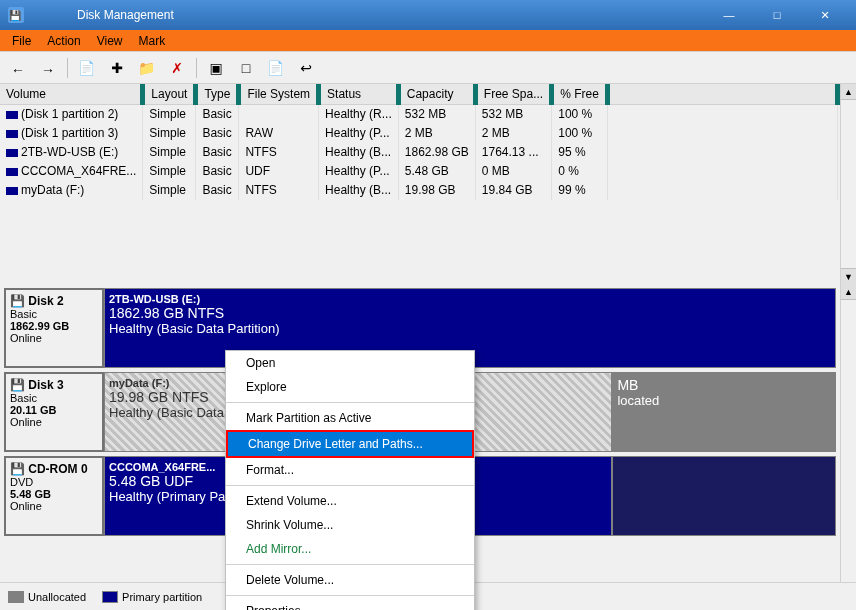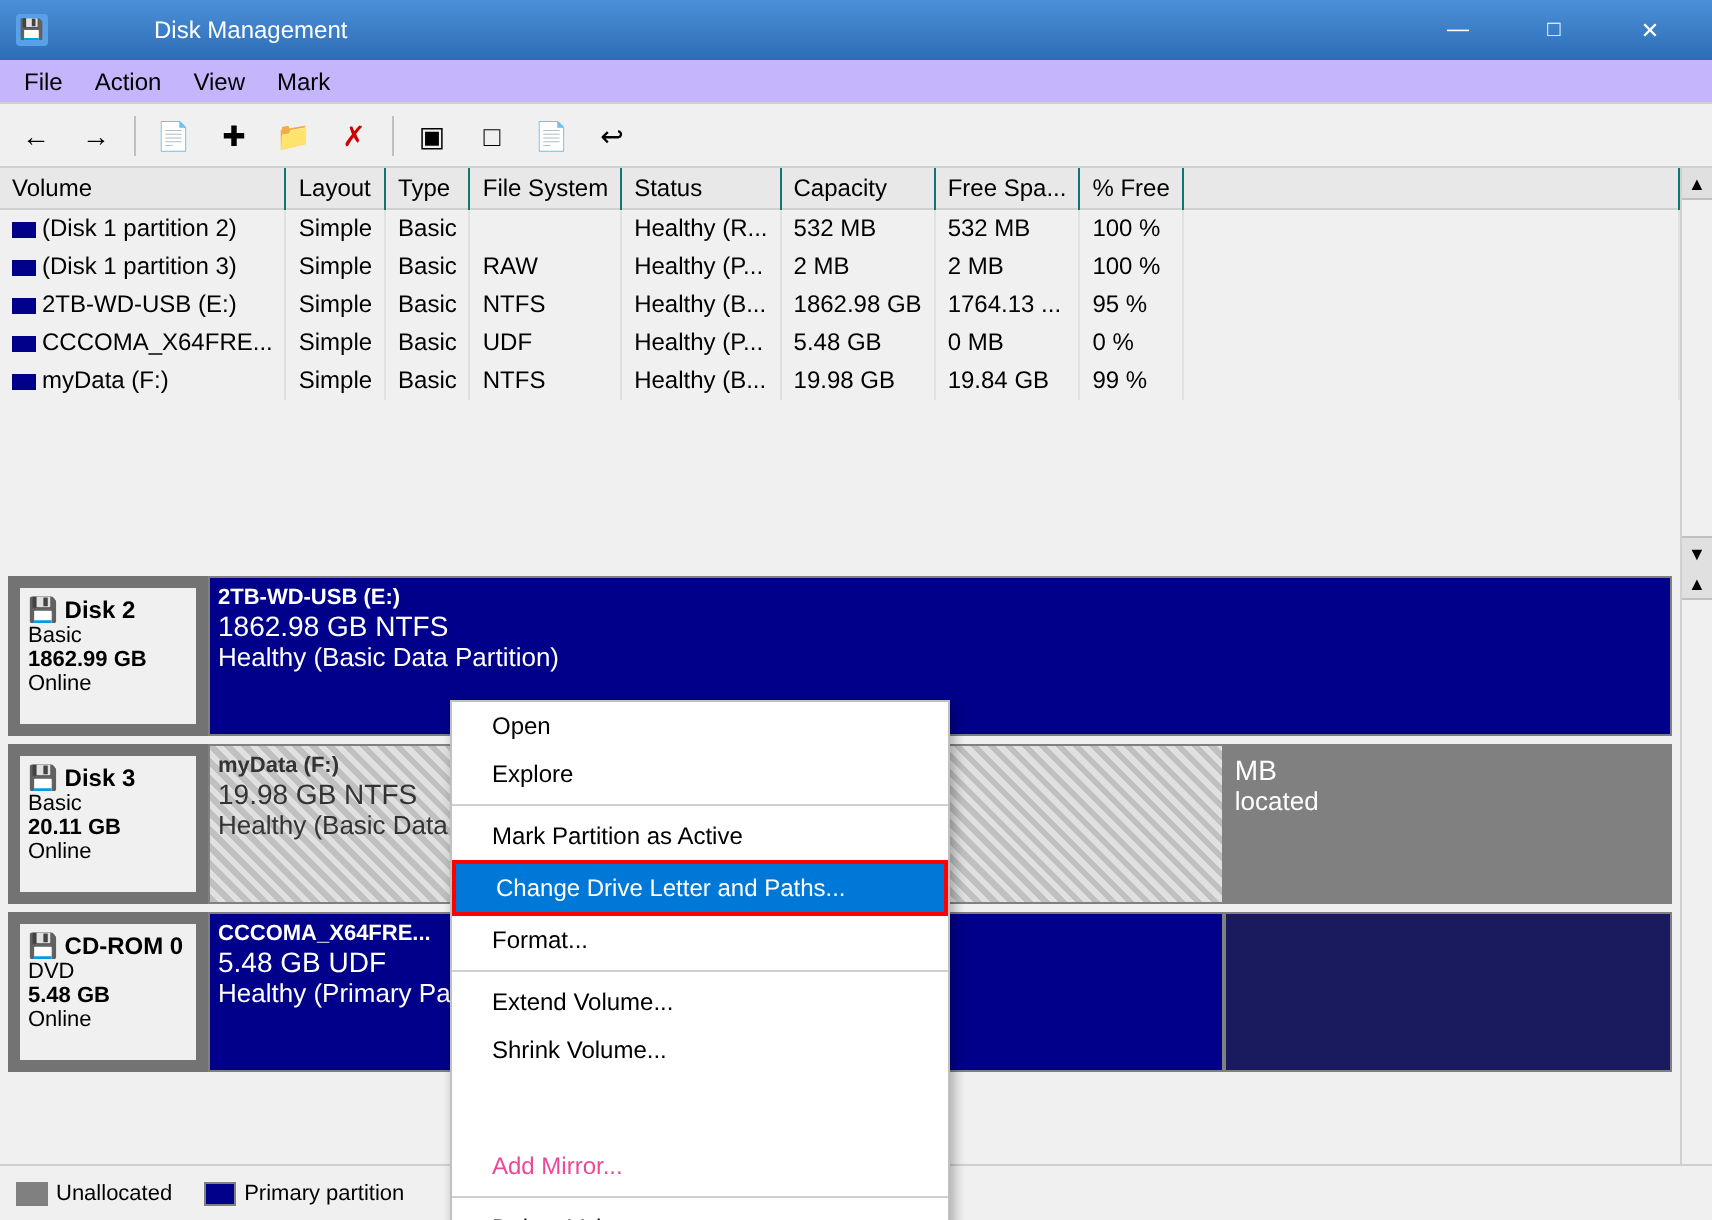--- a/index.html
+++ b/index.html
@@ -19,21 +19,21 @@
     .title-bar-icon { width: 16px; height: 16px; background: #5aa0e8; border-radius: 2px; display: flex; align-items: center; justify-content: center; font-size: 10px; }
     .title-bar-title { font-size: 12px; font-weight: 400; margin-left: 47px; }
     .title-bar-controls { display: flex; gap: 2px; }
     .title-btn {
       width: 46px; height: 30px; background: transparent; border: none; color: white; cursor: pointer;
       display: flex; align-items: center; justify-content: center; font-size: 11px;
     }
 
     
     .menu-bar {
-      background: #c4b5fd;
+      background: #f97316;
       border-bottom: 1px solid #d0d0d0;
       height: 22px;
       display: flex;
       align-items: center;
       padding: 0 4px;
     }
     .menu-item {
       padding: 2px 8px;
       cursor: pointer;
       font-size: 12px;
@@ -65,21 +65,21 @@
       width: 100%;
       border-collapse: collapse;
     }
     .disk-table thead tr {
       background: #f0f0f0;
       border-bottom: 1px solid #d0d0d0;
     }
     .disk-table th {
       text-align: left;
       padding: 3px 6px;
-      border-right: 1px solid #0f766e;
+      border-right: 5px solid #0f766e;
       font-weight: 400;
       font-size: 12px;
       cursor: pointer;
       white-space: nowrap;
       background: #e8e8e8;
     }
     .disk-table td {
       padding: 2px 6px;
       border-right: 1px solid #e0e0e0;
       white-space: nowrap;
@@ -89,21 +89,21 @@
 
     .disk-row {
       display: flex;
       margin-bottom: 4px;
       height: 80px;
     }
     .disk-label {
       width: 100px;
       min-width: 100px;
       background: #f0f0f0;
-      border: 6px solid #737373;
+      border: 2px solid #737373;
       padding: 4px;
       font-size: 11px;
       display: flex;
       flex-direction: column;
       justify-content: flex-start;
     }
     .disk-label .disk-name { font-weight: bold; font-size: 12px; }
     .disk-label .disk-type { font-size: 11px; }
     .disk-label .disk-size { font-size: 11px; font-weight: bold; }
     .disk-label .disk-status { font-size: 11px; }
@@ -157,21 +157,21 @@
       padding: 5px 20px;
       cursor: pointer;
       font-size: 12px;
       white-space: nowrap;
     }
     .context-menu-item.highlighted {
       background: #0078d7;
       color: white;
       border: 2px solid #ff0000;
     }
-    .context-menu-item.disabled { color: #ec4899; cursor: default; margin-top: 34px; }
+    .context-menu-item.disabled { color: #15803d; cursor: default; }
     .context-menu-separator { height: 1px; background: #d0d0d0; margin: 3px 0; }
 
     
     .status-bar {
       height: 28px;
       background: #f0f0f0;
       border-top: 1px solid #d0d0d0;
       display: flex;
       align-items: center;
       padding: 0 8px;

